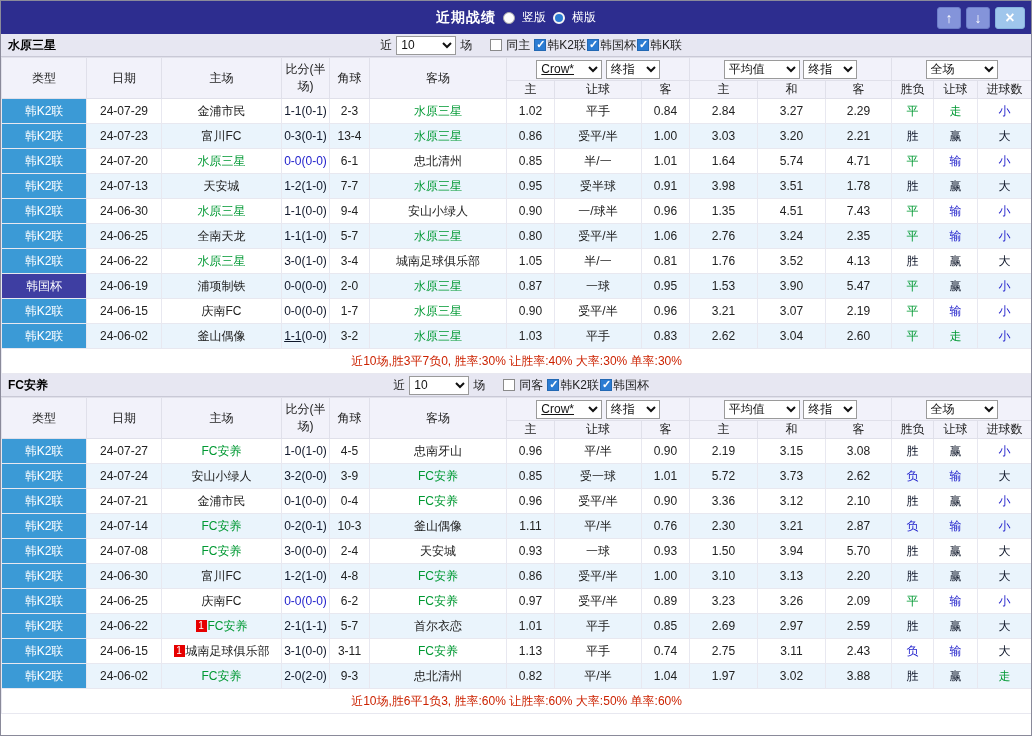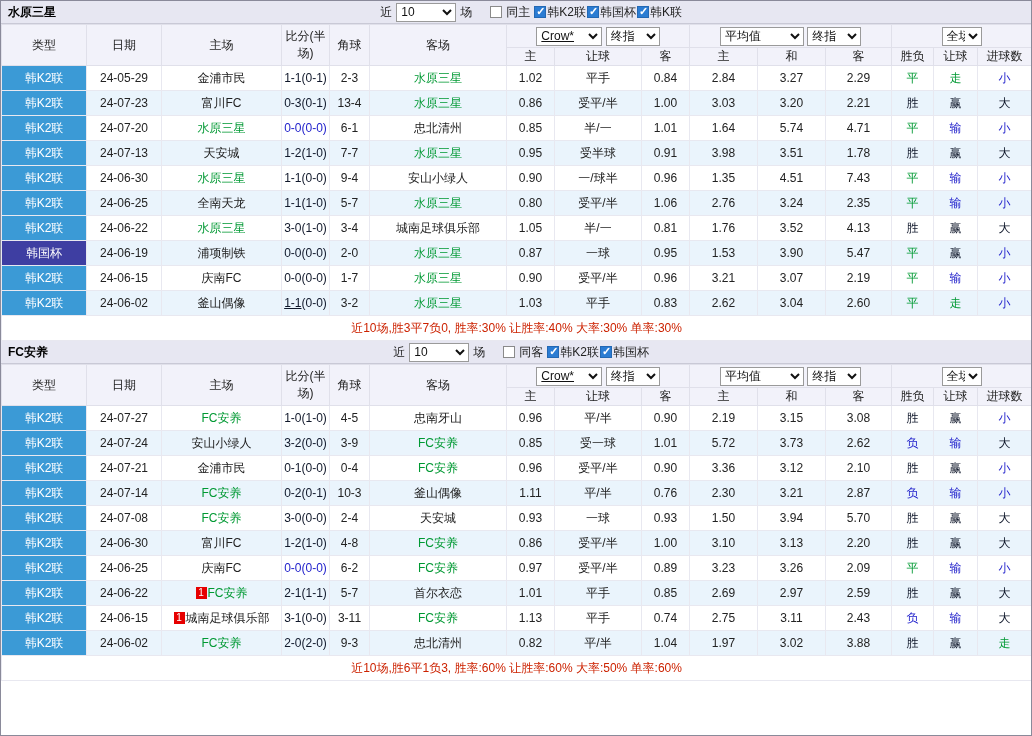--- a/index.html
+++ b/index.html
@@ -23,22 +23,22 @@
   .controls { margin-left:auto; display:flex; align-items:center; gap:4px; white-space:nowrap; }
   .controls .gap { width:10px; }
   .chk { width:12px; height:12px; border:1px solid #8a8a8a; background:#fff; display:inline-block; vertical-align:middle; position:relative; }
   .chk.on { background:#2b7cd3; border-color:#2368b3; }
   .chk.on::after { content:"\2713"; position:absolute; left:1px; top:-2px; color:#fff; font-size:11px; font-weight:bold; }
   .filters { display:flex; align-items:center; gap:1px; }
   select { font-family:"Liberation Sans", sans-serif; font-size:12px; height:19px; border:1px solid #9a9a9a; background:#fff; color:#111; vertical-align:middle; padding:0; }
   .sel-count { width:60px; }
   .sel-source { width:66px;text-decoration:underline; }
   .sel-final { width:54px; }
-  .sel-avg { width:84px; }
-  .sel-scope { width:40px; }
+  .sel-avg { width:76px; }
+  .sel-scope { width:72px; }
 
   
   table { border-collapse:collapse; table-layout:fixed; width:1030px; text-align:center; }
   th { background:#f2f2fa; border:1px solid #e0e0ea; font-weight:normal; font-size:12px; color:#222; padding:0; height:18px; }
   tr.selrow th { height:23px; }
   td { border:1px solid #e8e8f0; height:25px; font-size:12px; color:#222; padding:0; white-space:nowrap; overflow:hidden; background:#fff; }
   tr.alt td { background:#eaf4fc; }
   td.lg { color:#fff; }
   td.lg.k2 { background:#3b9ad6; }
   td.lg.cup { background:#3e3ea2; }
@@ -48,20 +48,34 @@
   .cg { color:#009933; }
   .ul { text-decoration:underline; }
   .badge { display:inline-block; background:#e60000; color:#fff; font-size:10px; line-height:12px; width:11px; height:12px; margin-right:1px; vertical-align:1px; }
   td.summary { color:#cc2200; background:#fff; height:25px; }
 </style>
 </head>
 <body>
 
 <div class="app">
 
+  <div class="topbar">
+    <div class="topbar-center">
+      <span class="tb-title">近期战绩</span>
+      <span class="rdo"></span>
+      <span class="rlabel">竖版</span>
+      <span class="rdo on"></span>
+      <span class="rlabel">横版</span>
+    </div>
+    <div class="topbar-buttons">
+      <div class="nav-btn">↑</div>
+      <div class="nav-btn">↓</div>
+      <div class="nav-btn close">×</div>
+    </div>
+  </div>
 
   <div class="secbar">
     <span class="sec-title">水原三星</span>
     <div class="controls" style="padding-right:342px">
       <span>近</span>
       <select class="sel-count"><option>10</option></select>
       <span>场</span>
       <span class="gap"></span>
       <span class="chk"></span>
       <span>同主</span>
@@ -122,21 +136,21 @@
         <th>和</th>
         <th>客</th>
         <th>胜负</th>
         <th>让球</th>
         <th>进球数</th>
       </tr>
     </thead>
     <tbody>
         <tr>
           <td class="lg k2">韩K2联</td>
-          <td>24-05-29</td>
+          <td>24-07-29</td>
           <td><span>金浦市民</span></td>
           <td class="cr"><span>1-1</span><span>(0-1)</span></td>
           <td>2-3</td>
           <td><span class="tg">水原三星</span></td>
           <td>1.02</td>
           <td>平手</td>
           <td>0.84</td>
           <td>2.84</td>
           <td>3.27</td>
           <td>2.29</td>

